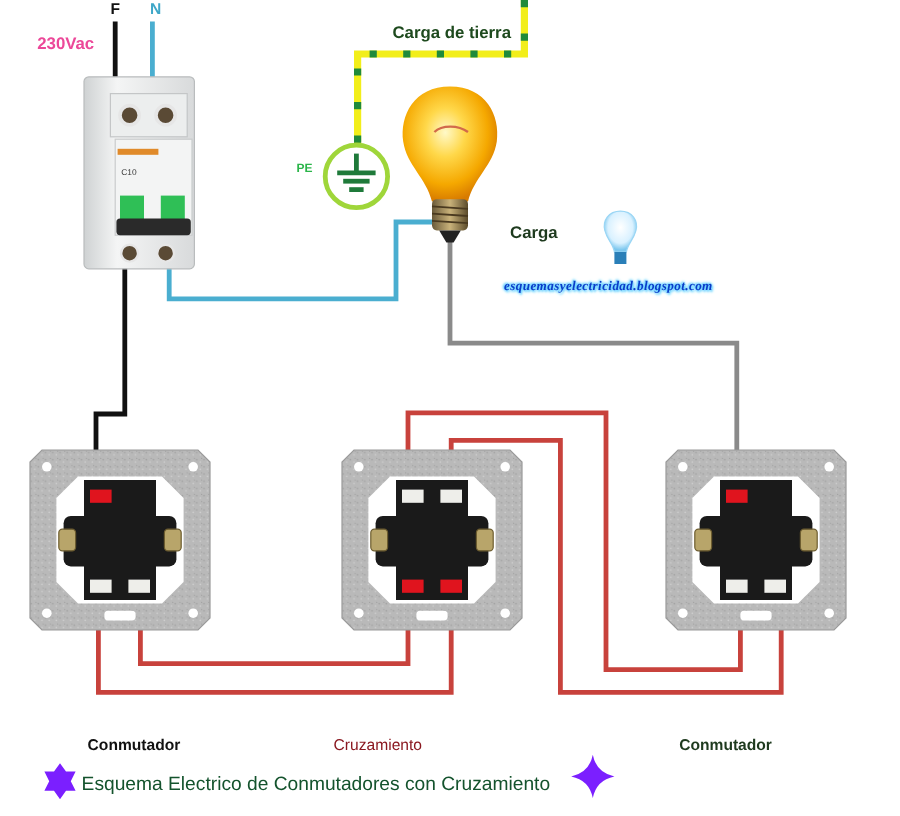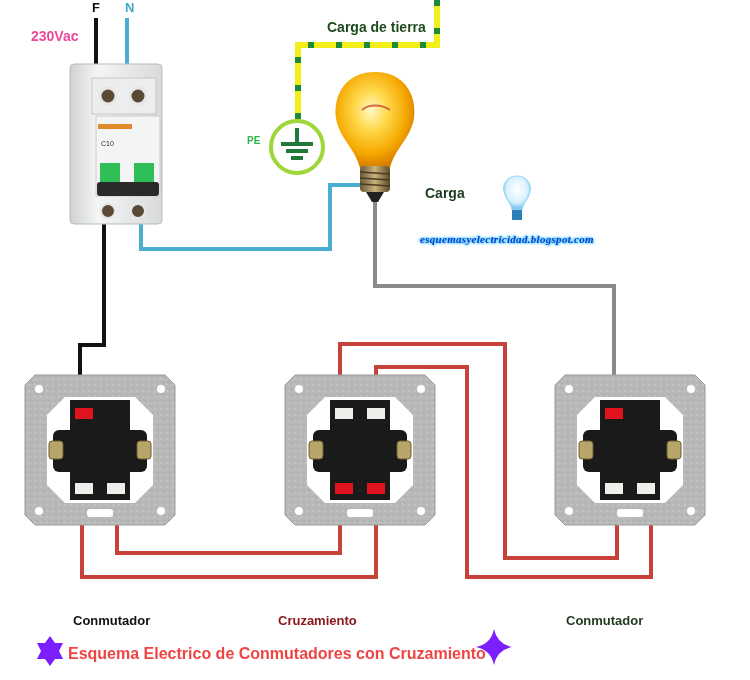--- a/index.html
+++ b/index.html
@@ -8,23 +8,23 @@
   .lbl { position: absolute; white-space: nowrap; font-family: "Liberation Sans", sans-serif; }
   .lbl-f { left: 92px; top: 0px; font-size: 13px; font-weight: bold; color: #111; }
   .lbl-n { left: 125px; top: 0px; font-size: 13px; font-weight: bold; color: #3fa7c8; }
   .lbl-v { left: 31px; top: 28px; font-size: 14px; font-weight: bold; color: #ec4899; }
   .lbl-toma { left: 327px; top: 19px; font-size: 14px; font-weight: bold; color: #1e4a1e; }
   .lbl-pe { left: 247px; top: 135px; font-size: 10px; font-weight: bold; color: #2bb54a; }
   .lbl-carga { left: 425px; top: 146px; font-size: 14px; font-weight: bold; color: #1e3a1e; margin-top: 39px; }
   .lbl-blog { left: 420px; top: 233px; font-size: 11px; font-weight: bold; color: #0a3cc8; letter-spacing: 0.3px;
               text-shadow: 0 0 2px #66d0ff, 0 0 3px #66d0ff, 1px 1px 2px #66d0ff, -1px -1px 2px #66d0ff; font-style: italic; font-family: Liberation Serif, serif; }
   .lbl-c1 { left: 73px; top: 613px; font-size: 13px; font-weight: bold; color: #111; }
-  .lbl-cruz { left: 278px; top: 613px; font-size: 13px; font-weight: bold; color: #8a1820; }
+  .lbl-cruz { left: 278px; top: 613px; font-size: 13px; font-weight: normal; color: #8a1820; }
   .lbl-c2 { left: 566px; top: 613px; font-size: 13px; font-weight: bold; color: #1e3a1e; }
-  .lbl-title { left: 68px; top: 645px; font-size: 16px; font-weight: bold; color: #ef4444; }
+  .lbl-title { left: 68px; top: 645px; font-size: 16px; font-weight: normal; color: #14532d; }
 </style>
 </head>
 <body>
 
 <svg id="stage" width="750" height="680" viewBox="0 0 750 680" xmlns="http://www.w3.org/2000/svg">
   <defs>
     <radialGradient id="bulbGrad" cx="45%" cy="40%" r="60%">
       <stop offset="0%" stop-color="#fff9c8"></stop>
       <stop offset="35%" stop-color="#ffd84a"></stop>
       <stop offset="75%" stop-color="#f5a800"></stop>

